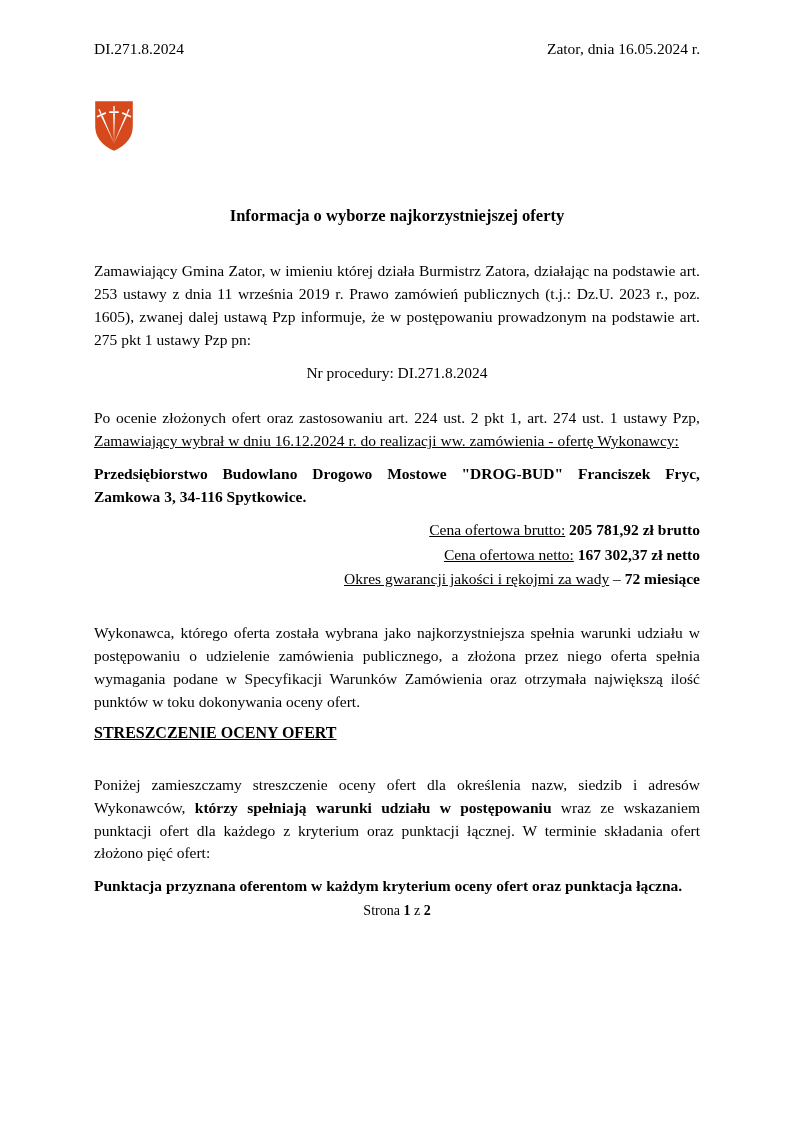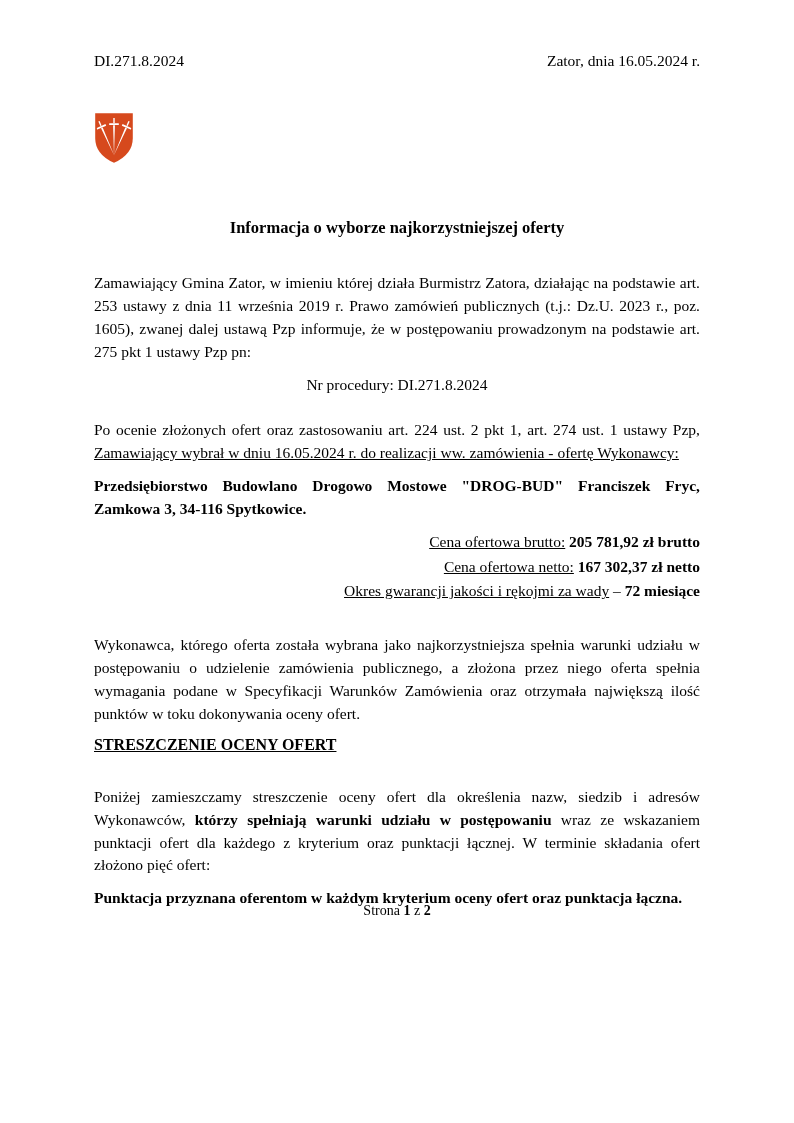--- a/index.html
+++ b/index.html
@@ -3,21 +3,21 @@
 <meta charset="utf-8">
 <style>
   html, body { margin: 0; padding: 0; background: #ffffff; }
   .page {
     position: relative;
     width: 794px;
     height: 977px;
     margin: 0 auto;
     background: #ffffff;
     box-sizing: border-box;
-    padding: 52px 94px 40px 94px;
+    padding: 40px 94px 40px 94px;
     font-family: "Liberation Serif", serif;
     font-size: 15.5px;
     color: #000000;
     overflow: hidden;
   }
   .header-row {
     display: flex;
     justify-content: space-between;
     align-items: baseline;
     margin-bottom: 42px;
@@ -101,21 +101,21 @@
     </svg>
   </div>
 
   <h1 class="doc-title">Informacja o wyborze najkorzystniejszej oferty</h1>
 
   <p class="body-par">Zamawiający Gmina Zator, w imieniu której działa Burmistrz Zatora, działając na podstawie art. 253 ustawy z dnia 11 września 2019 r. Prawo zamówień publicznych (t.j.: Dz.U. 2023 r., poz. 1605), zwanej dalej ustawą Pzp informuje, że w postępowaniu prowadzonym na podstawie art. 275 pkt 1 ustawy Pzp pn:</p>
 
 
   <p class="center-line gap-sm">Nr procedury: DI.271.8.2024</p>
 
-  <p class="body-par gap-md"><span>Po ocenie złożonych ofert oraz zastosowaniu art. 224 ust. 2 pkt 1, art. 274 ust. 1 ustawy Pzp, </span><span class="underline">Zamawiający wybrał w dniu 16.05.2024 r. do realizacji ww. zamówienia - ofertę Wykonawcy:</span></p>
+  <p class="body-par gap-md"><span>Po ocenie złożonych ofert oraz zastosowaniu art. 224 ust. 2 pkt 1, art. 274 ust. 1 ustawy Pzp, </span><span class="underline">Zamawiający wybrał w dniu 16.12.2024 r. do realizacji ww. zamówienia - ofertę Wykonawcy:</span></p>
 
   <p class="body-par bold gap-md">Przedsiębiorstwo Budowlano Drogowo Mostowe "DROG-BUD" Franciszek Fryc, Zamkowa 3, 34-116 Spytkowice.</p>
 
   <div class="offer-block">
     <div class="offer-line"><span class="underline">Cena ofertowa brutto:</span> <span class="bold">205 781,92 zł brutto</span></div>
     <div class="offer-line"><span class="underline">Cena ofertowa netto:</span> <span class="bold">167 302,37 zł netto</span></div>
     <div class="offer-line"><span class="underline">Okres gwarancji jakości i rękojmi za wady</span> <span>–</span> <span class="bold">72 miesiące</span></div>
   </div>
 
   <p class="body-par gap-lg">Wykonawca, którego oferta została wybrana jako najkorzystniejsza spełnia warunki udziału w postępowaniu o udzielenie zamówienia publicznego, a złożona przez niego oferta spełnia wymagania podane w Specyfikacji Warunków Zamówienia oraz otrzymała największą ilość punktów w toku dokonywania oceny ofert.</p>

